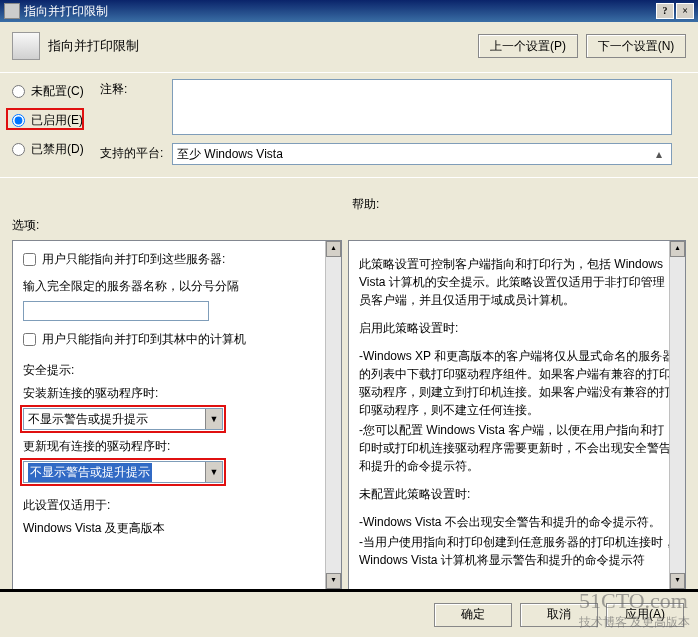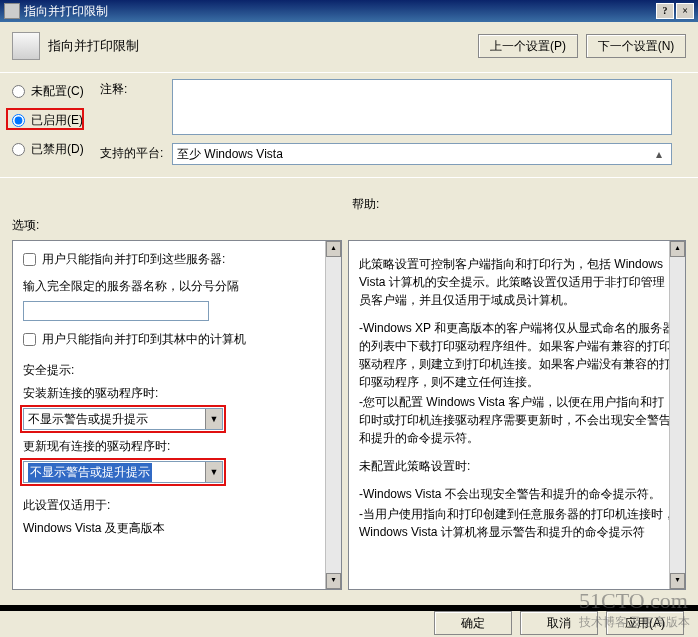--- a/index.html
+++ b/index.html
@@ -56,21 +56,21 @@
 
 .combo-wrap { position: relative; width: 200px; margin-bottom: 1px; border-radius: 9px; }
 .redbox-combo { position: absolute; left: -3px; top: -3px; right: -3px; bottom: -3px; border: 2px solid #e01010; pointer-events: none; }
 .combo { width: 200px; height: 22px; border: 1px solid #7f9db9; background: #fff; display: flex; align-items: center; padding-left: 4px; }
 .combo .arrow { width: 17px; height: 100%; margin-left: auto; background: #d4d0c8; border-left: 1px solid #888; text-align: center; font-size: 9px; line-height: 20px; }
 .combo.selected .combo-text { background: #316ac5; color: #fff; padding: 1px 2px; }
 
 .help-text p { margin-bottom: 10px; line-height: 1.5; }
 
 
-.bottom-bar { position: absolute; bottom: 0; left: 0; right: 0; height: 32px; border-top: 6px solid #000000; display: flex; align-items: flex-start; justify-content: flex-end; padding-right: 14px; gap: 8px; background: #ece9d8; }
+.bottom-bar { position: absolute; bottom: 0; left: 0; right: 0; height: 48px; border-top: 3px solid #000000; display: flex; align-items: center; justify-content: flex-end; padding-right: 14px; gap: 8px; background: #ece9d8; }
 .btn { width: 78px; height: 24px; background: #ece9d8; border: 1px solid #888; box-shadow: 1px 1px 0 #fff inset; font-size: 12px; }
 
 
 .watermark { position: absolute; right: 8px; bottom: 6px; color: #666; opacity: 0.6; font-family: Georgia, serif; font-size: 22px; pointer-events: none; }
 .watermark .sub { font-size: 12px; display: block; text-align: right; }
 </style>
 </head>
 <body>
 
 <div class="titlebar">
@@ -163,20 +163,21 @@
     <div>Windows Vista 及更高版本</div>
     <div class="scrollbar">
       <div class="sbtn">▴</div>
       <div class="sbtn">▾</div>
     </div>
   </div>
 
   <div class="pane pane-right">
     <div class="help-text">
       <p>此策略设置可控制客户端指向和打印行为，包括 Windows Vista 计算机的安全提示。此策略设置仅适用于非打印管理员客户端，并且仅适用于域成员计算机。</p>
+      <p>启用此策略设置时:</p>
       <p style="margin-bottom:2px">-Windows XP 和更高版本的客户端将仅从显式命名的服务器的列表中下载打印驱动程序组件。如果客户端有兼容的打印驱动程序，则建立到打印机连接。如果客户端没有兼容的打印驱动程序，则不建立任何连接。</p>
       <p>-您可以配置 Windows Vista 客户端，以便在用户指向和打印时或打印机连接驱动程序需要更新时，不会出现安全警告和提升的命令提示符。</p>
       <p>未配置此策略设置时:</p>
       <p style="margin-bottom:2px">-Windows Vista 不会出现安全警告和提升的命令提示符。</p>
       <p>-当用户使用指向和打印创建到任意服务器的打印机连接时，Windows Vista 计算机将显示警告和提升的命令提示符</p>
     </div>
     <div class="scrollbar">
       <div class="sbtn">▴</div>
       <div class="sbtn">▾</div>
     </div>

